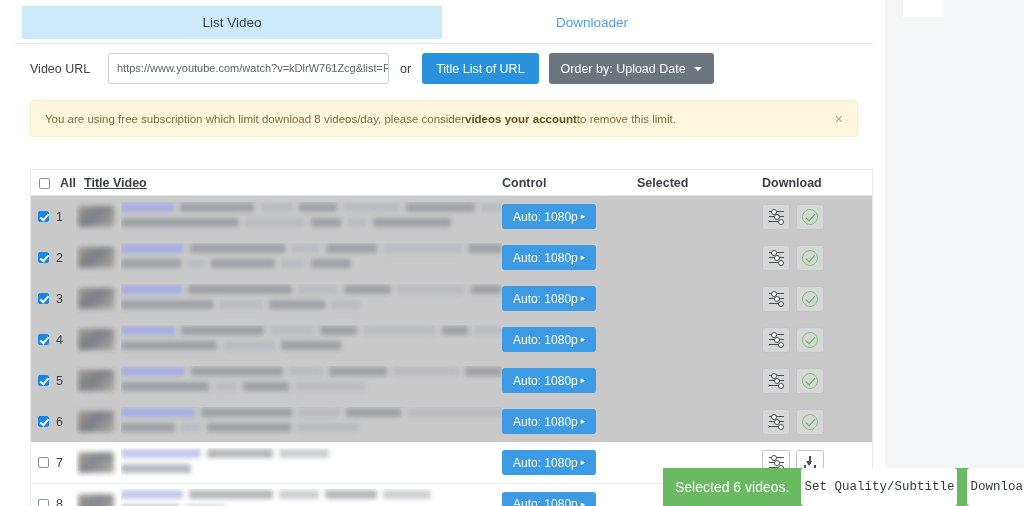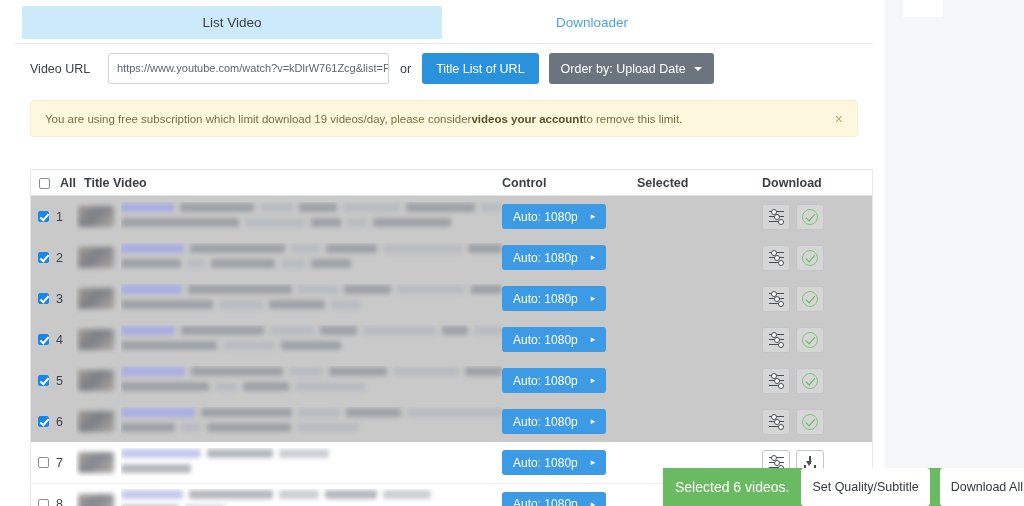--- a/index.html
+++ b/index.html
@@ -160,21 +160,21 @@
   .thead {
     display: flex; align-items: center;
     height: 26px;
     background: #fff;
     font-size: 12.5px; font-weight: bold; color: #3c4149;
     padding-left: 8px;
     border-bottom: 1px solid #e6e9ec;
   }
   .th-chk { width: 17px; }
   .th-all { width: 28px; padding-left: 4px; }
-  .th-title { flex: 1; }
+  .th-title { flex: 1; text-decoration: underline; }
   .th-quality { width: 135px; }
   .th-subtitle { width: 125px; }
   .th-download { width: 110px; }
 
   .chkbox {
     width: 11px; height: 11px;
     border: 1px solid #8a8f96;
     border-radius: 2px;
     background: #fff;
     display: inline-block;
@@ -241,21 +241,21 @@
   .cell-quality {
     width: 135px; flex: 0 0 135px;
     display: flex; align-items: center;
   }
   .qbtn {
     height: 25px; padding: 0 11px;
     background: #3d9ae4; color: #fff;
     border: none; border-radius: 3px;
     font-size: 12px; cursor: pointer;
     font-family: "Liberation Sans", sans-serif;
-    display: flex; align-items: center; gap: 13px;
+    display: flex; align-items: center; gap: 3px;
     white-space: nowrap;
   }
   .qbtn .arw { font-size: 9px; line-height: 1; }
 
   .cell-subtitle { width: 125px; flex: 0 0 125px; }
 
   .cell-download {
     width: 110px; flex: 0 0 110px;
     display: flex; align-items: center; gap: 6px;
   }
@@ -335,23 +335,23 @@
     padding: 0 12px;
     gap: 10px;
   }
   .bb-text {
     color: #ffffff; font-size: 14px;
     flex: 0 0 auto; padding-right: 2px;
   }
   .bb-btn {
     background: #ffffff; color: #343a40;
     border: 1px solid #ffffff; border-radius: 3px;
-    height: 38px; padding: 0 10px;
+    height: 38px; padding: 0 2px;
     font-size: 12.5px; cursor: pointer;
-    font-family: Liberation Sans, sans-serif;
+    font-family: Liberation Mono, monospace;
     display: flex; align-items: center;
     white-space: nowrap;
   }
 </style>
 </head>
 <body>
 
 <div id="root">
 
   <div class="page-bg-left"></div>
@@ -378,21 +378,21 @@
         <span>Title List of URL</span>
       </button>
       <button class="btn-order">
         <span>Order by: Upload Date</span>
         <span class="caret"></span>
       </button>
     </div>
 
 
     <div class="alert">
-      <span>You are using free subscription which limit download 19 videos/day, please consider </span>
+      <span>You are using free subscription which limit download 8 videos/day, please consider </span>
         <b>videos your account</b>
         <span> to remove this limit.</span>
       <span class="alert-x">×</span>
     </div>
 
     <div class="table-wrap">
       <div class="thead">
         <div class="th-chk">
           <span class="chkbox"></span>
         </div>

